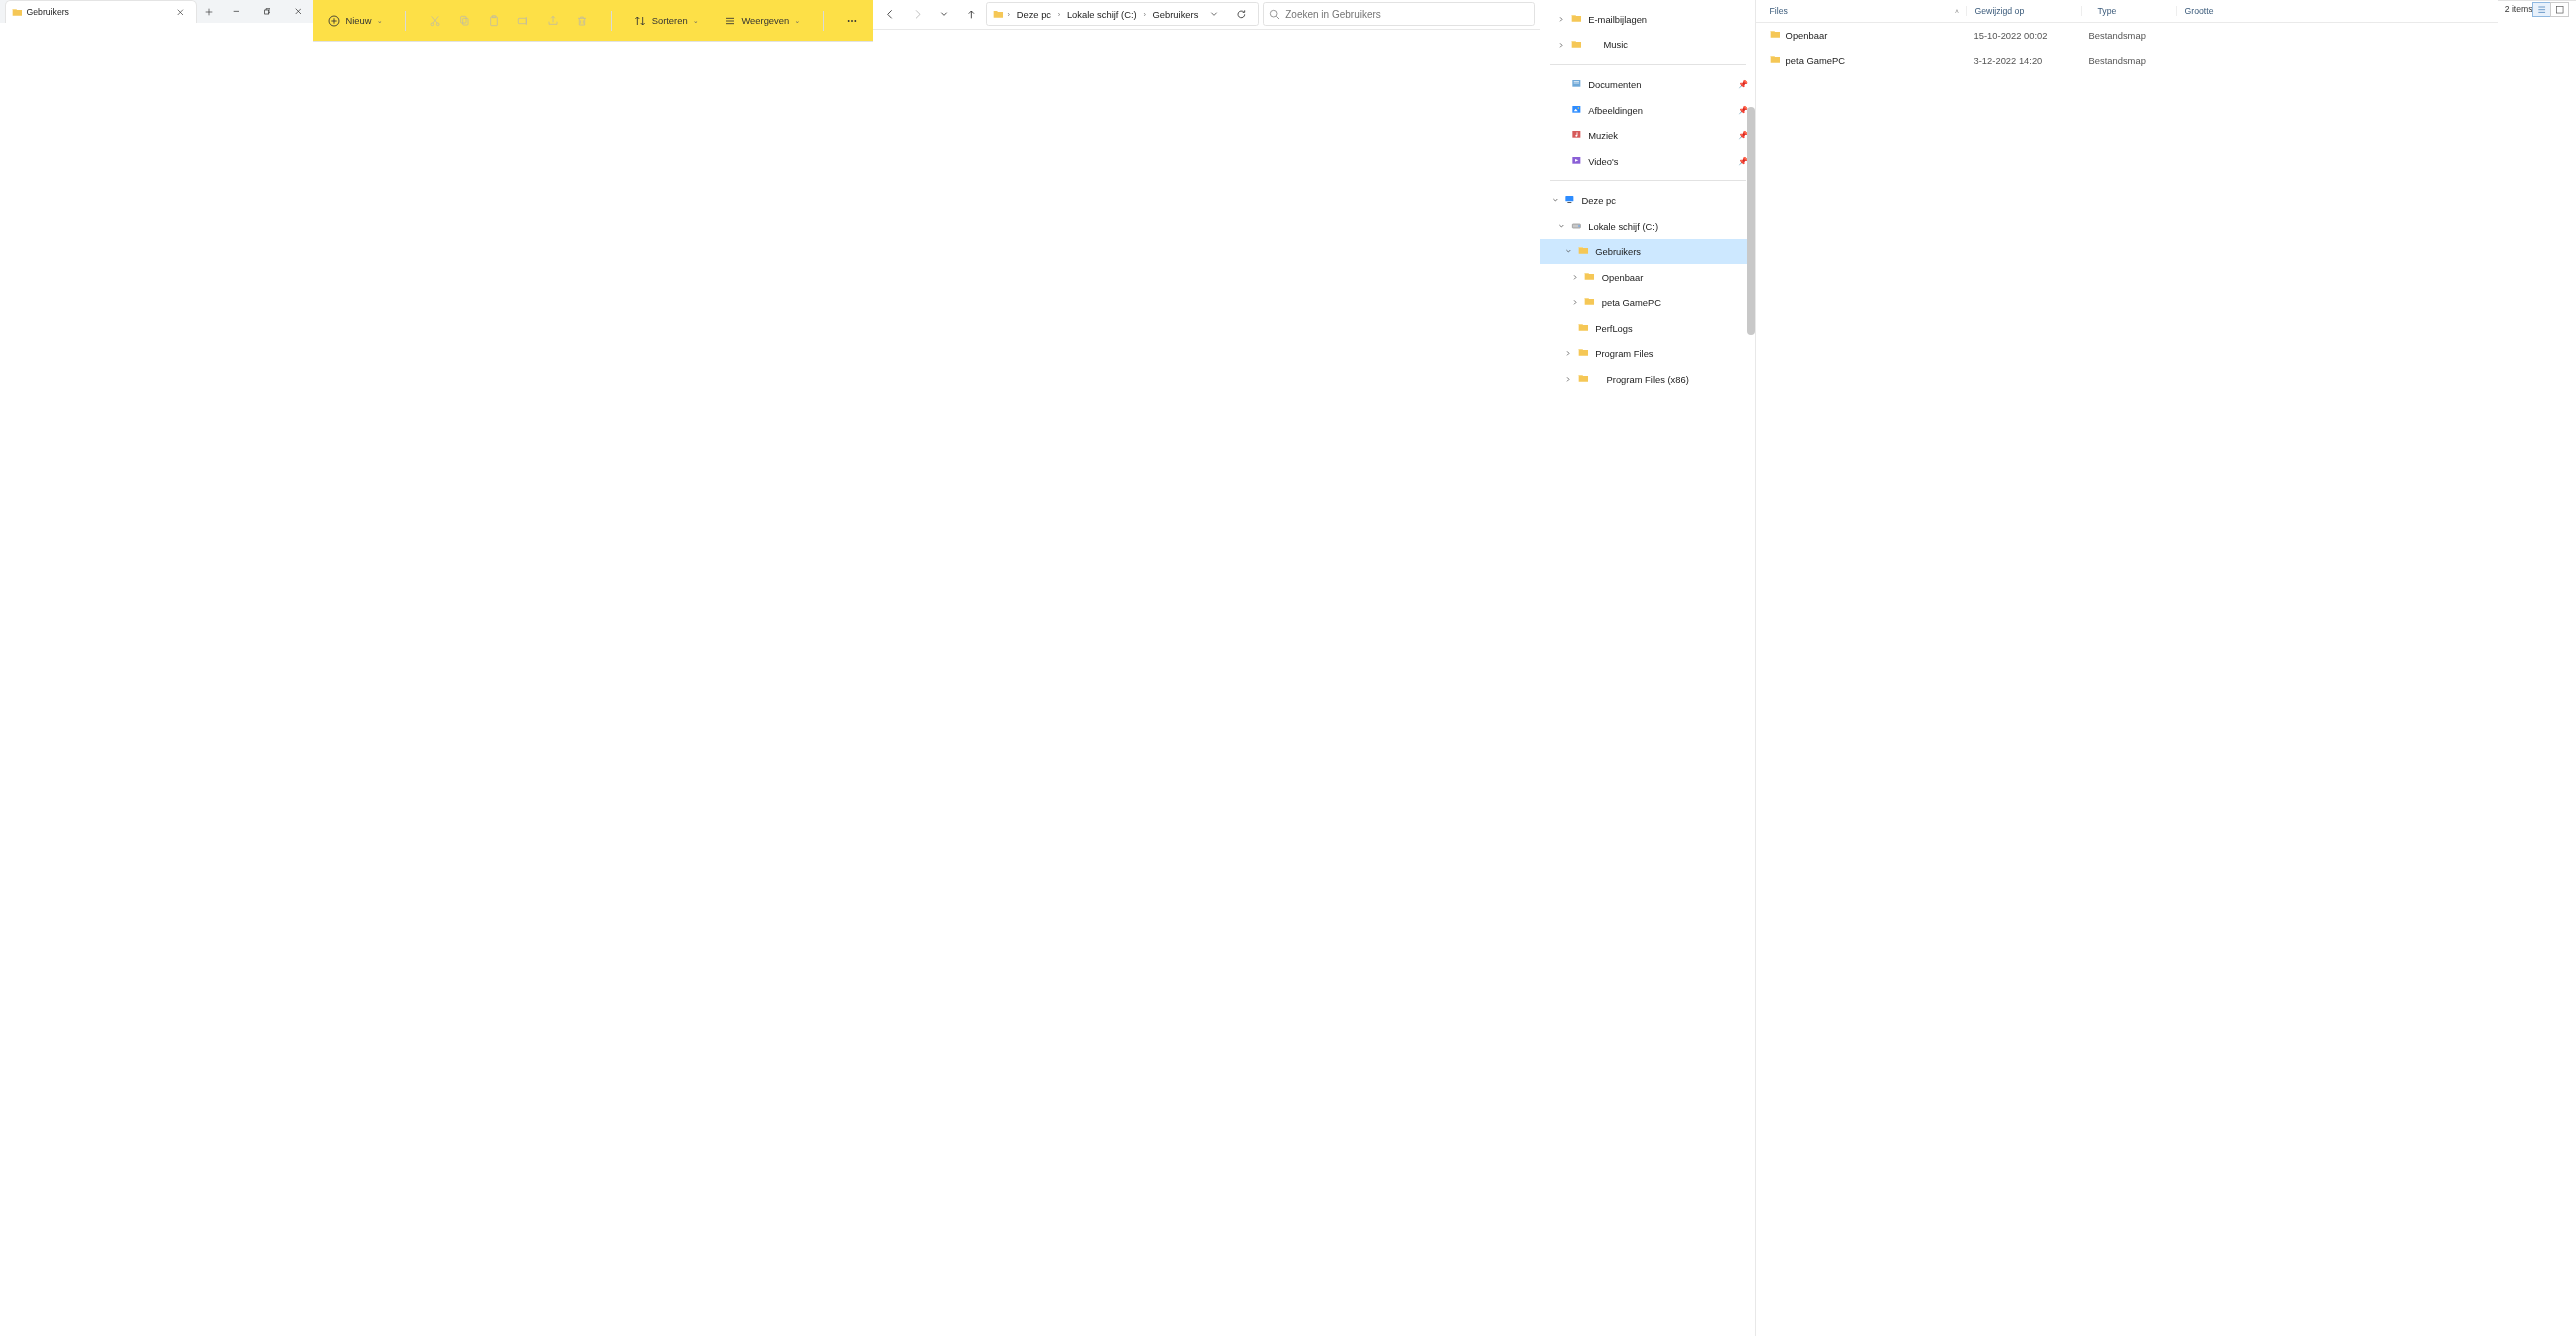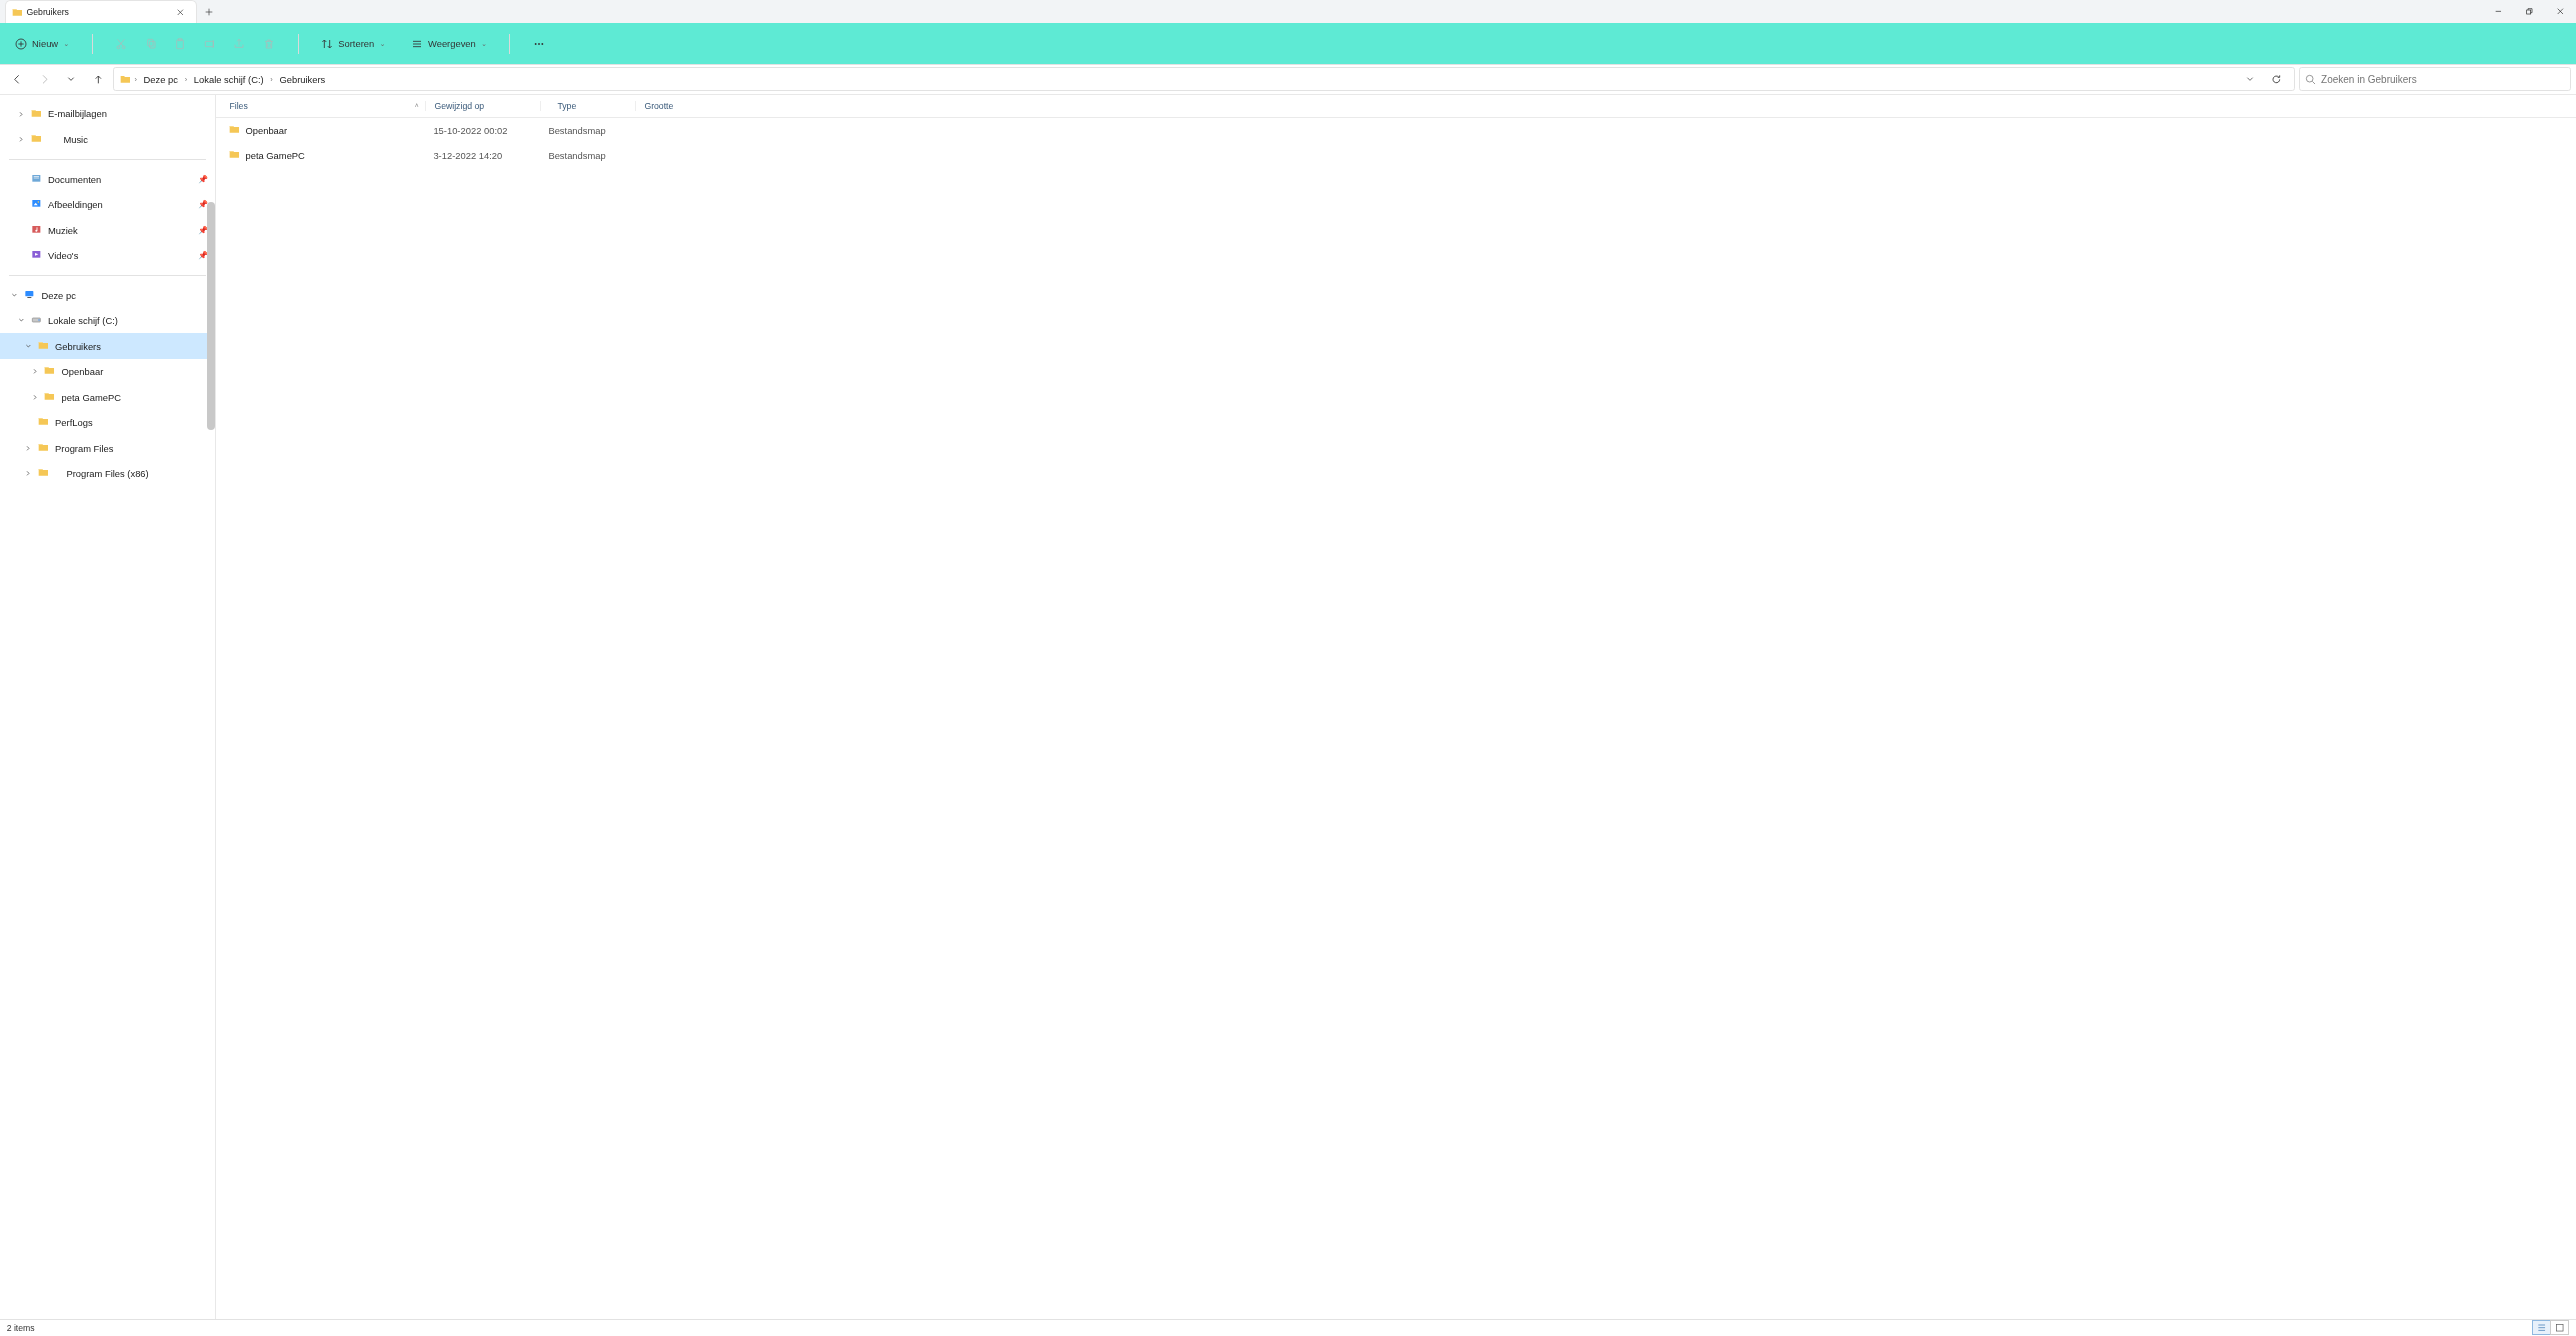--- a/index.html
+++ b/index.html
@@ -1,30 +1,30 @@
 <!DOCTYPE html>
 <html style="font-size:10.7px"><head>
 <meta charset="utf-8">
 <style>
   * { box-sizing: border-box; margin: 0; padding: 0; }
   body { font-family: "Segoe UI", Arial, sans-serif; font-size: 9.4px; color: #1a1a1a; background: #fff; overflow: hidden; }
-  .window { width: 100vw; height: 100vh; display: flex; flex-direction: column; }
+  .window { width: 100vw; height: 100vh; display: flex; flex-direction: row; }
 
   
   .titlebar { height: 23px; background: #f2f4f6; display: flex; align-items: stretch; }
   .tab { display: flex; align-items: center; background: #fff; border-radius: 5.4px 5.4px 0 0; padding: 0 6.7px 0 5.4px; width: 192px; margin-left: 5.4px; border: 0.7px solid #e4e4e4; border-bottom: none; }
   .tab .folder-icon-sm { width: 10.7px; height: 10.7px; margin-right: 4px; }
   .tab-title { flex: 1; font-size: 8.7px; }
   .tab-close { width: 19px; height: 19px; display: flex; align-items: center; justify-content: center; border-radius: 2.7px; color: #444; }
   .new-tab { width: 23px; display: flex; align-items: center; justify-content: center; color: #333; }
   .win-controls { margin-left: auto; display: flex; }
   .win-btn { width: 31px; height: 23px; display: flex; align-items: center; justify-content: center; color: #222; }
 
   
-  .toolbar { height: 42px; background: #5eead4; border-bottom: 0.7px solid #e2e2e2; display: flex; align-items: center; padding: 0 8px; gap: 12px; }
+  .toolbar { height: 42px; background: #fde047; border-bottom: 0.7px solid #e2e2e2; display: flex; align-items: center; padding: 0 8px; gap: 12px; }
   .tool-group { display: flex; align-items: center; gap: 4px; }
   .tbutton { display: flex; align-items: center; gap: 5.4px; padding: 4px 6.7px; border-radius: 2.7px; color: #333; }
   .tbutton.icon-only { padding: 4px; width: 25.5px; height: 25.5px; justify-content: center; color: #6a6a6a; }
   .tbutton.disabled { color: #b5b5b5; }
   .divider { width: 0.7px; height: 20px; background: #dadada; margin: 0 4px; }
   .chev { font-size: 6.7px; color: #666; }
 
   
   .navrow { height: 29.5px; display: flex; align-items: center; padding: 2.7px 5.4px; gap: 4px; border-bottom: 0.7px solid #e8e8e8; }
   .nav-btn { width: 23px; height: 23px; display: flex; align-items: center; justify-content: center; border-radius: 2.7px; color: #333; }

